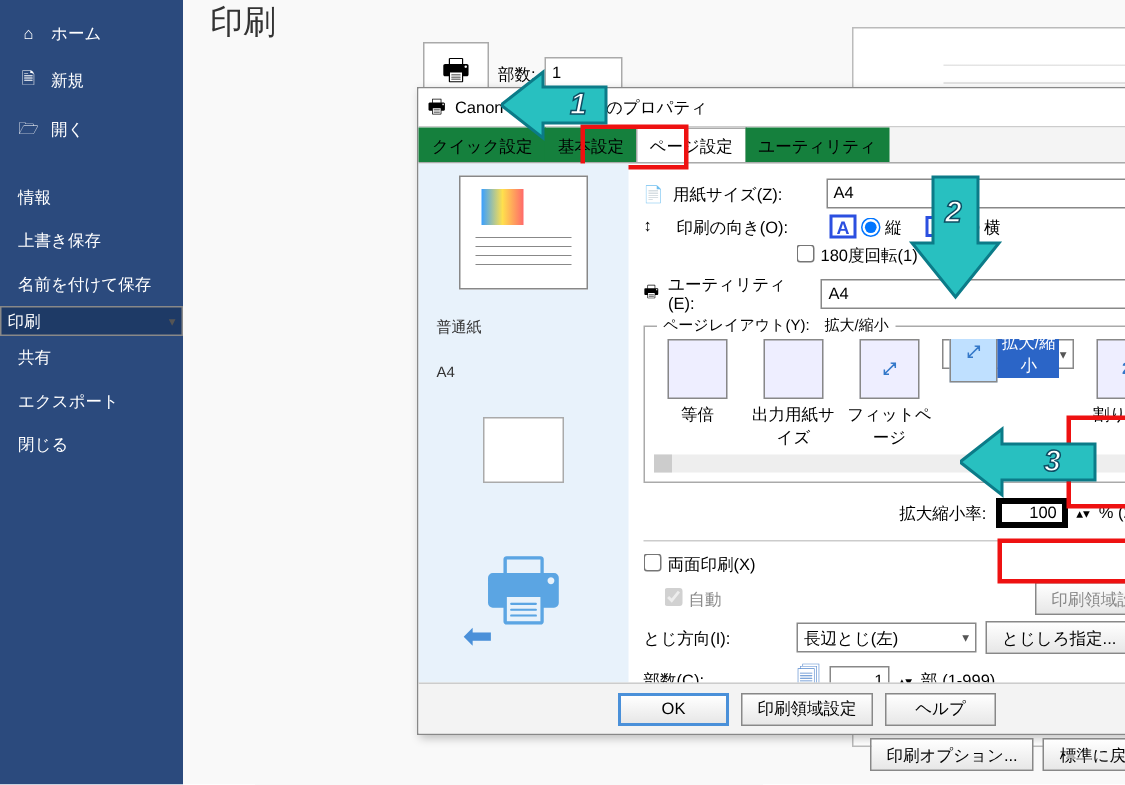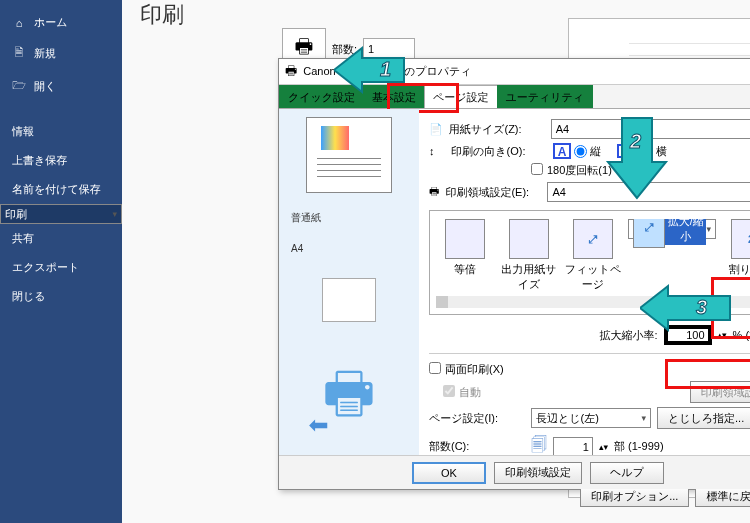--- a/index.html
+++ b/index.html
@@ -165,27 +165,28 @@
         </div>
         <div class="row">
             <label></label>
             <span class="chk">
               <input type="checkbox" style="">
               <span>180度回転(1)</span>
             </span>
           </div>
         <div class="row">
           <span>🖶</span>
-          <label>印刷領域設定(E):</label>
+          <label>ユーティリティ(E):</label>
           <div class="sel">
               <span>A4</span>
             </div>
         </div>
 
         <div class="group">
+          <legend>ページレイアウト(Y):　拡大/縮小</legend>
           <div class="layout-opts">
             <div class="lopt">
                 <div class="box"></div>
                 <div class="lbl">等倍</div>
               </div>
             <div class="lopt">
                 <div class="box"></div>
                 <div class="lbl">出力用紙サイズ</div>
               </div>
             <div class="lopt">
@@ -222,21 +223,21 @@
         </div>
         <div class="row">
           <span class="chk" style="margin-left:14px;color:#888">
               <input type="checkbox" checked="" disabled="" style="">
               <span>自動</span>
             </span>
           <div style="flex:1"></div>
           <div class="btn" style="color:#888">印刷領域設定...</div>
         </div>
         <div class="row">
-          <label>ページ設定(I):</label>
+          <label>とじ方向(I):</label>
           <div class="sel" style="flex:0 0 120px">
               <span>長辺とじ(左)</span>
             </div>
           <div class="btn">とじしろ指定...</div>
         </div>
         <div class="row">
           <label>部数(C):</label>
           <span style="font-size:16px;color:#5a8cd0">🗐</span>
           <input style="width: 40px; height: 20px; border: 1px solid rgb(136, 136, 136); text-align: right; padding-right: 3px;" value="1">
           <span style="font-size:9px">▴▾</span>

